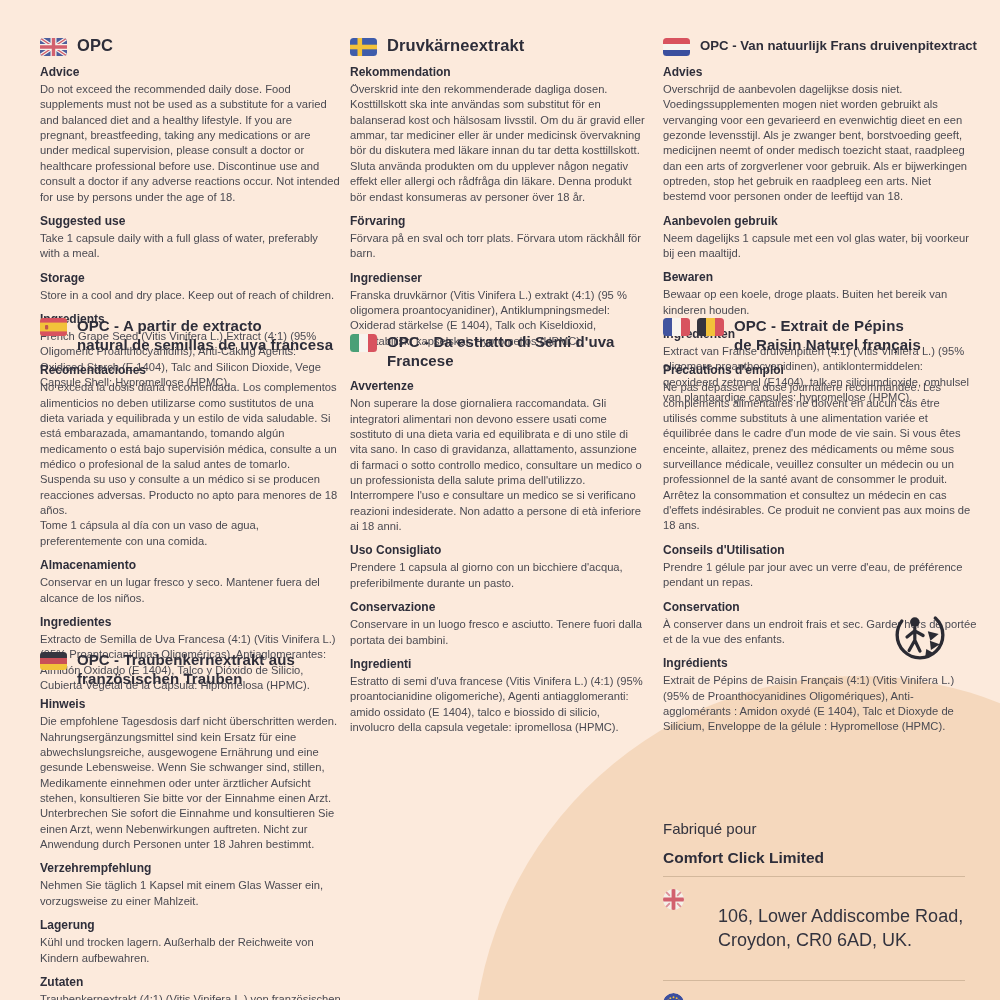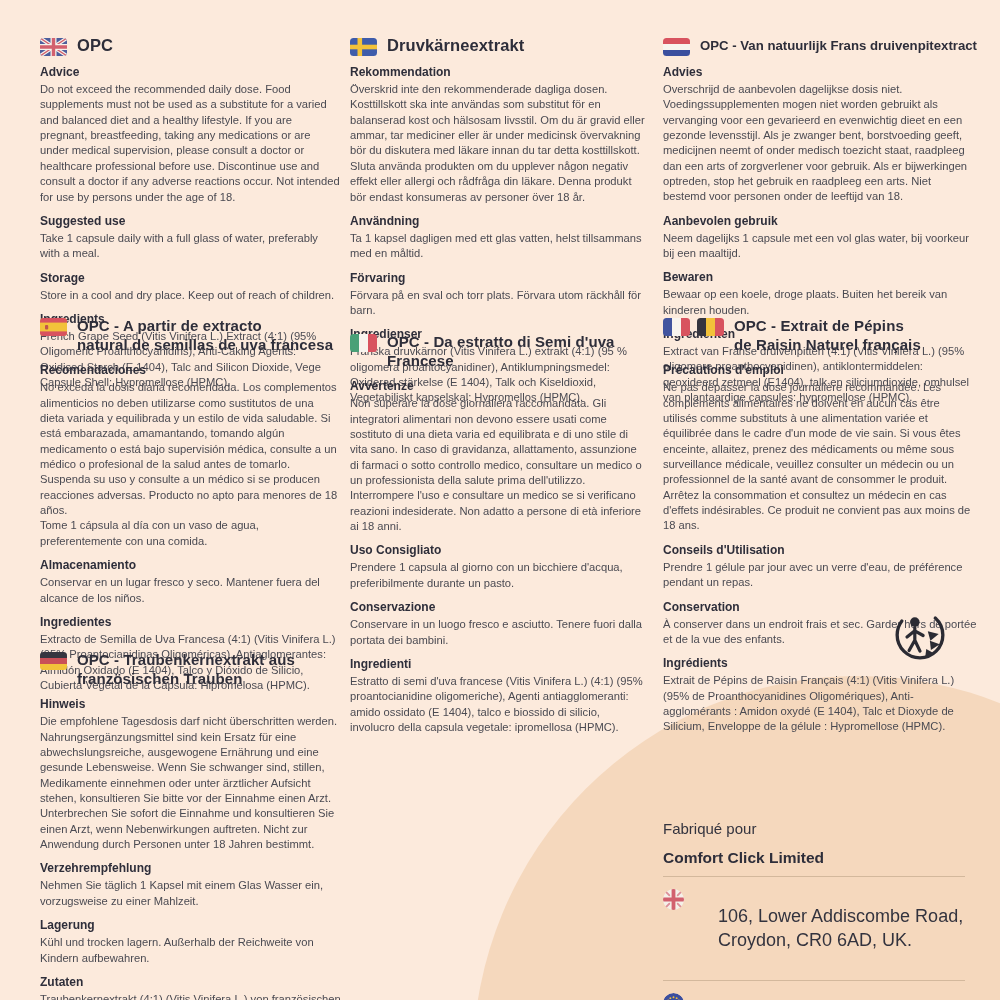--- a/index.html
+++ b/index.html
@@ -96,24 +96,20 @@
           </svg>
         </span>
       </span>
     <h2 class="lang-title">Druvkärneextrakt</h2>
   </header>
   <div>
       <h3 class="sub">Rekommendation</h3>
       <p class="txt">Överskrid inte den rekommenderade dagliga dosen. Kosttillskott ska inte användas som substitut för en balanserad kost och hälsosam livsstil. Om du är gravid eller ammar, tar mediciner eller är under medicinsk övervakning bör du diskutera med läkare innan du tar detta kosttillskott. Sluta använda produkten om du upplever någon negativ effekt eller allergi och rådfråga din läkare. Denna produkt bör endast konsumeras av personer över 18 år.</p>
     </div>
   <div>
-      <h3 class="sub">Användning</h3>
-      <p class="txt">Ta 1 kapsel dagligen med ett glas vatten, helst tillsammans med en måltid.</p>
-    </div>
-  <div>
       <h3 class="sub">Förvaring</h3>
       <p class="txt">Förvara på en sval och torr plats. Förvara utom räckhåll för barn.</p>
     </div>
   <div>
       <h3 class="sub">Ingredienser</h3>
       <p class="txt">Franska druvkärnor (Vitis Vinifera L.) extrakt (4:1) (95 % oligomera proantocyanidiner), Antiklumpningsmedel: Oxiderad stärkelse (E 1404), Talk och Kiseldioxid, Vegetabiliskt kapselskal: Hypromellos (HPMC).</p>
     </div>
 </section>
 
 <section class="lang" id="sec-nl">

